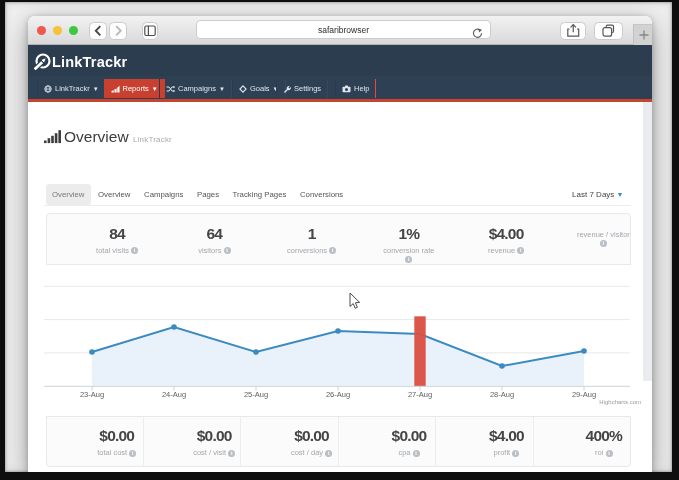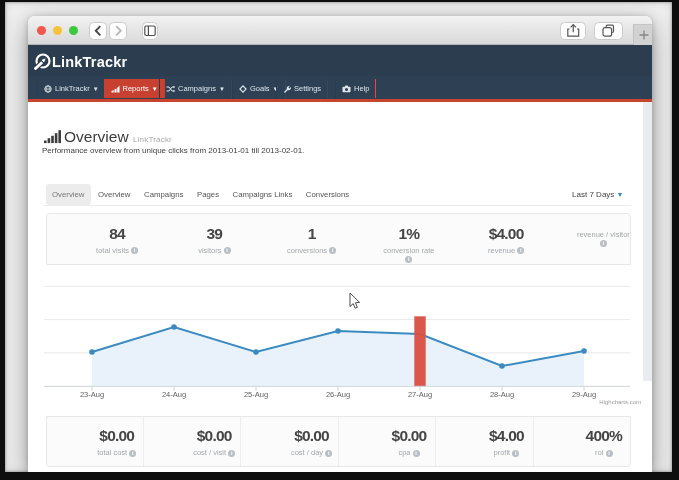--- a/index.html
+++ b/index.html
@@ -103,20 +103,26 @@
     <div class="tbtn" id="bBack"><svg width="16.5" height="15.5" viewBox="0 0 16.5 15.5">
           <path d="M10.3 3.2 L5.8 7.75 L10.3 12.3" stroke="#474747" stroke-width="1.9" fill="none"></path>
         </svg></div>
     <div class="tbtn" id="bFwd"><svg width="16.5" height="15.5" viewBox="0 0 16.5 15.5">
           <path d="M6.2 3.2 L10.7 7.75 L6.2 12.3" stroke="#b9b9b9" stroke-width="1.9" fill="none"></path>
         </svg></div>
     <div class="tbtn" id="bSide"><svg width="14" height="15.5" viewBox="0 0 14 15.5">
           <rect x="1.8" y="3" width="10.4" height="9.5" rx="1.4" fill="none" stroke="#4f4f4f" stroke-width="1.2"></rect>
           <line x1="5.4" y1="3" x2="5.4" y2="12.5" stroke="#4f4f4f" stroke-width="1.2"></line>
         </svg></div>
+    <div class="urlbar">safaribrowser
+      <span class="rel"><svg width="11" height="11" viewBox="0 0 11 11">
+            <path d="M7.9 1.9 A4.1 4.1 0 1 0 9.6 5.3" stroke="#5f5f5f" stroke-width="1.2" fill="none"></path>
+            <path d="M6.3 0.4 L10.1 1.8 L7.1 4.6 Z" fill="#5f5f5f"></path>
+          </svg></span>
+    </div>
     <div class="tbtn" id="bShare"><svg width="24.5" height="15.5" viewBox="0 0 24.5 15.5">
           <path d="M8.5 6 L6.8 6 L6.8 13.2 L17.7 13.2 L17.7 6 L16 6" stroke="#565656" stroke-width="1.2" fill="none"></path>
           <line x1="12.25" y1="1.8" x2="12.25" y2="9.3" stroke="#565656" stroke-width="1.2"></line>
           <path d="M9.6 4.3 L12.25 1.6 L14.9 4.3" stroke="#565656" stroke-width="1.2" fill="none"></path>
         </svg></div>
     <div class="tbtn" id="bTabs"><svg width="26.5" height="15.5" viewBox="0 0 26.5 15.5">
           <rect x="8" y="4.6" width="8.6" height="8.6" rx="2" fill="none" stroke="#565656" stroke-width="1.2"></rect>
           <path d="M11.2 4.6 L11.2 3.4 Q11.2 2.2 12.4 2.2 L17.3 2.2 Q18.5 2.2 18.5 3.4 L18.5 8.3 Q18.5 9.5 17.3 9.5 L16.6 9.5" fill="none" stroke="#565656" stroke-width="1.2"></path>
         </svg></div>
     <div class="plusZone">
@@ -168,40 +174,39 @@
     <div class="scrollstrip"></div>
 
     <svg class="hicon" width="17" height="15" viewBox="0 0 17 15">
       <rect x="0" y="10.5" width="2.6" height="2.6" fill="#3c3c3c"></rect>
       <rect x="3.6" y="8.2" width="2.6" height="4.9" fill="#3c3c3c"></rect>
       <rect x="7.2" y="5.8" width="2.6" height="7.3" fill="#3c3c3c"></rect>
       <rect x="10.8" y="3.2" width="2.6" height="9.9" fill="#3c3c3c"></rect>
       <rect x="14.4" y="0.2" width="2.6" height="12.9" fill="#3c3c3c"></rect>
     </svg>
     <div class="h1">Overview <small>LinkTrackr</small></div>
-    <div class="desc">Performance overview from unique clicks from 2013-01-01 till 2013-02-01.</div>
 
     <div class="tabs">
       <div class="tab active">Overview</div>
       <div class="tab">Overview</div>
       <div class="tab">Campaigns</div>
       <div class="tab">Pages</div>
-      <div class="tab">Campaigns Links</div>
+      <div class="tab">Tracking Pages</div>
       <div class="tab">Conversions</div>
     </div>
     <div class="tabline"></div>
     <div class="range">Last 7 Days <span class="car">▼</span></div>
 
     <div class="panel" id="panel1">
       <div class="stat">
           <div class="num">84</div>
           <div class="lbl">total visits <span class="info">i</span></div>
         </div>
       <div class="stat">
-          <div class="num">39</div>
+          <div class="num">64</div>
           <div class="lbl">visitors <span class="info">i</span></div>
         </div>
       <div class="stat">
           <div class="num">1</div>
           <div class="lbl">conversions <span class="info">i</span></div>
         </div>
       <div class="stat">
           <div class="num">1%</div>
           <div class="lbl">conversion rate <span class="info">i</span></div>
         </div>

